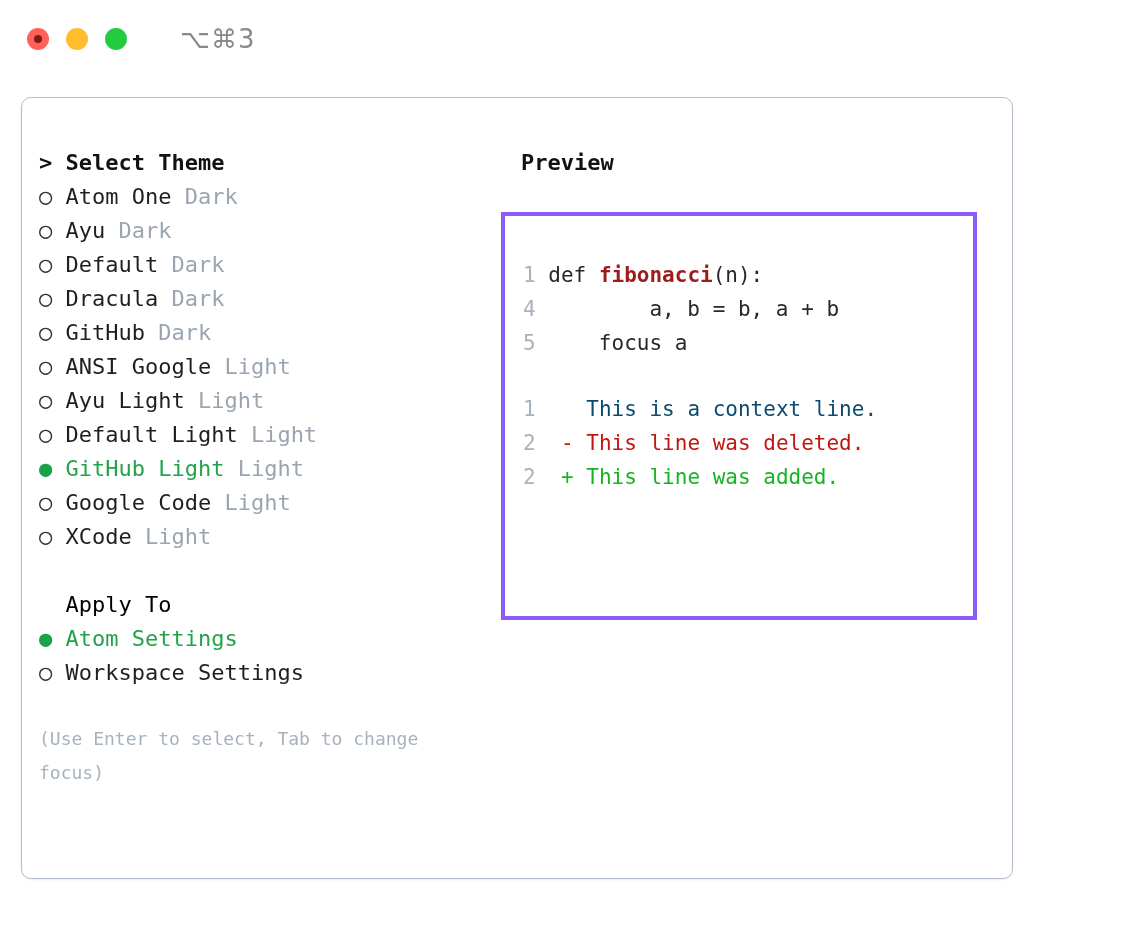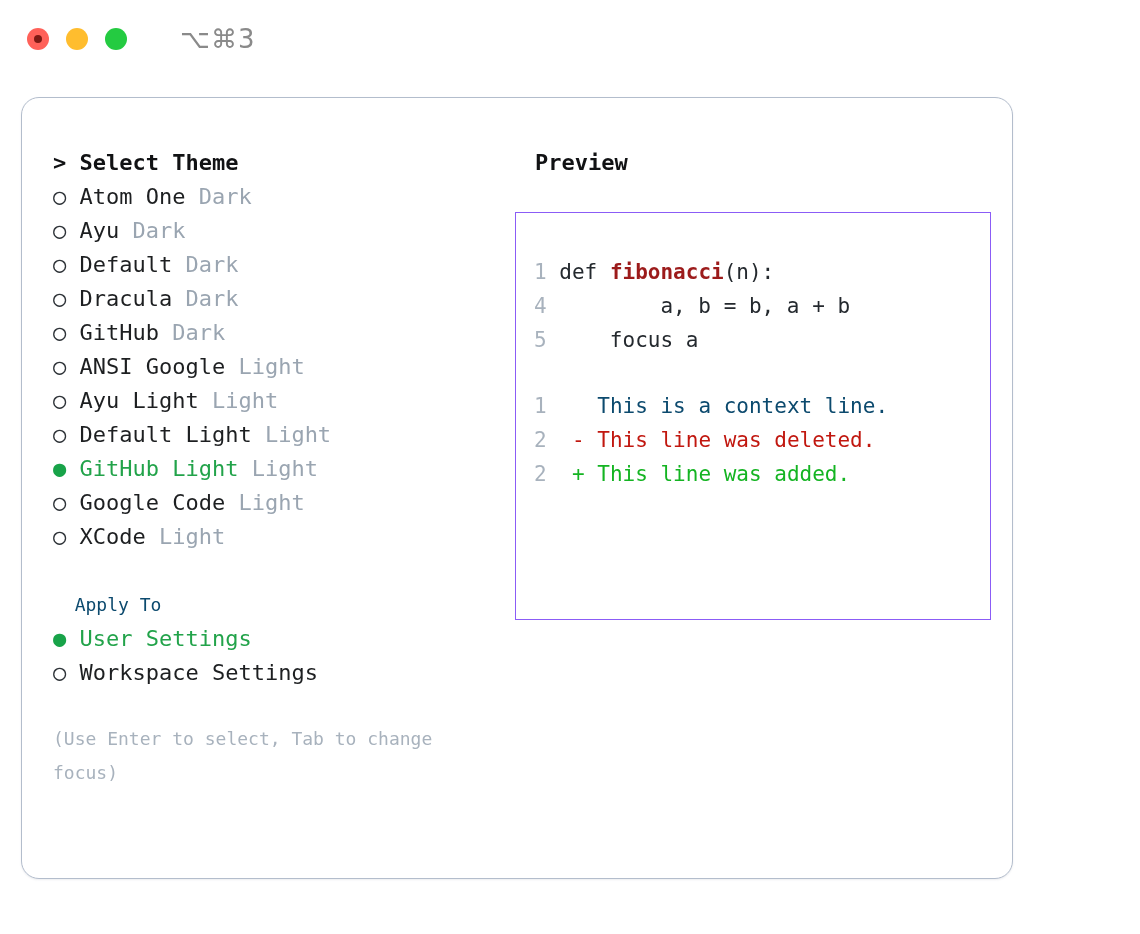--- a/index.html
+++ b/index.html
@@ -68,25 +68,24 @@
   }
 
   
   .panel {
     position: absolute;
     left: 21px;
     top: 97px;
     width: 992px;
     height: 782px;
     border: 1px solid #b3bdcc;
-    border-radius: 18px;
+    border-radius: 10px;
     box-sizing: border-box;
     background: #ffffff;
     box-shadow: 0 1px 2px rgba(120,130,150,0.14);
-    padding-left: 14px;
   }
 
   .panel-inner {
     position: relative;
     width: 100%;
     height: 100%;
   }
 
   
   .left-col {
@@ -121,24 +120,24 @@
   .theme-name.selected { color: #22a34a; }
   .theme-tag  { color: #9aa5b1; }
   .marker.selected { color: #18a349; }
   .marker.unselected { color: #2e3338; }
 
   .spacer-line {
     height: 34px;
   }
 
   .apply-header {
-    font-size: 18px;
-    line-height: 34px;
-    white-space: pre;
-    color: #0c4a6e;
+    font-size: 22px;
+    line-height: 34px;
+    white-space: pre;
+    color: #000000;
   }
 
   .hint {
     margin-top: 32px;
     font-size: 18px;
     line-height: 34px;
     color: #a8b2bd;
     width: 400px;
     white-space: normal;
   }
@@ -156,21 +155,21 @@
     font-weight: bold;
     color: #111214;
     line-height: 34px;
     margin-left: 20px;
   }
 
   .preview-box {
     margin-top: 32px;
     width: 476px;
     height: 408px;
-    border: 1px solid #8b5cf6;
+    border: 4px solid #8b5cf6;
     box-sizing: border-box;
     background: #ffffff;
     padding: 42px 0 0 18px;
   }
 
   .code-line {
     font-size: 21px;
     line-height: 34px;
     white-space: pre;
     color: #24292e;
@@ -225,21 +224,21 @@
             <div class="list-line"><span class="marker selected">●</span><span class="gap"> </span><span class="theme-name selected">GitHub Light</span><span class="gap"> </span><span class="theme-tag">Light</span></div>
             <div class="list-line"><span class="marker unselected">○</span><span class="gap"> </span><span class="theme-name">Google Code</span><span class="gap"> </span><span class="theme-tag">Light</span></div>
             <div class="list-line"><span class="marker unselected">○</span><span class="gap"> </span><span class="theme-name">XCode</span><span class="gap"> </span><span class="theme-tag">Light</span></div>
           </div>
 
         <div class="spacer-line"></div>
 
         <div class="apply-header"><span class="gap"></span><span class="gap"></span><span>Apply To</span></div>
 
         <div id="apply-list">
-            <div class="list-line"><span class="marker selected">●</span><span class="gap"> </span><span class="theme-name selected">User Settings</span></div>
+            <div class="list-line"><span class="marker selected">●</span><span class="gap"> </span><span class="theme-name selected">Atom Settings</span></div>
             <div class="list-line"><span class="marker unselected">○</span><span class="gap"> </span><span class="theme-name">Workspace Settings</span></div>
           </div>
 
         <div class="hint">(Use Enter to select, Tab to change focus)</div>
       </div>
 
       <div class="right-col">
         <div class="preview-title">Preview</div>
 
         <div class="preview-box">

